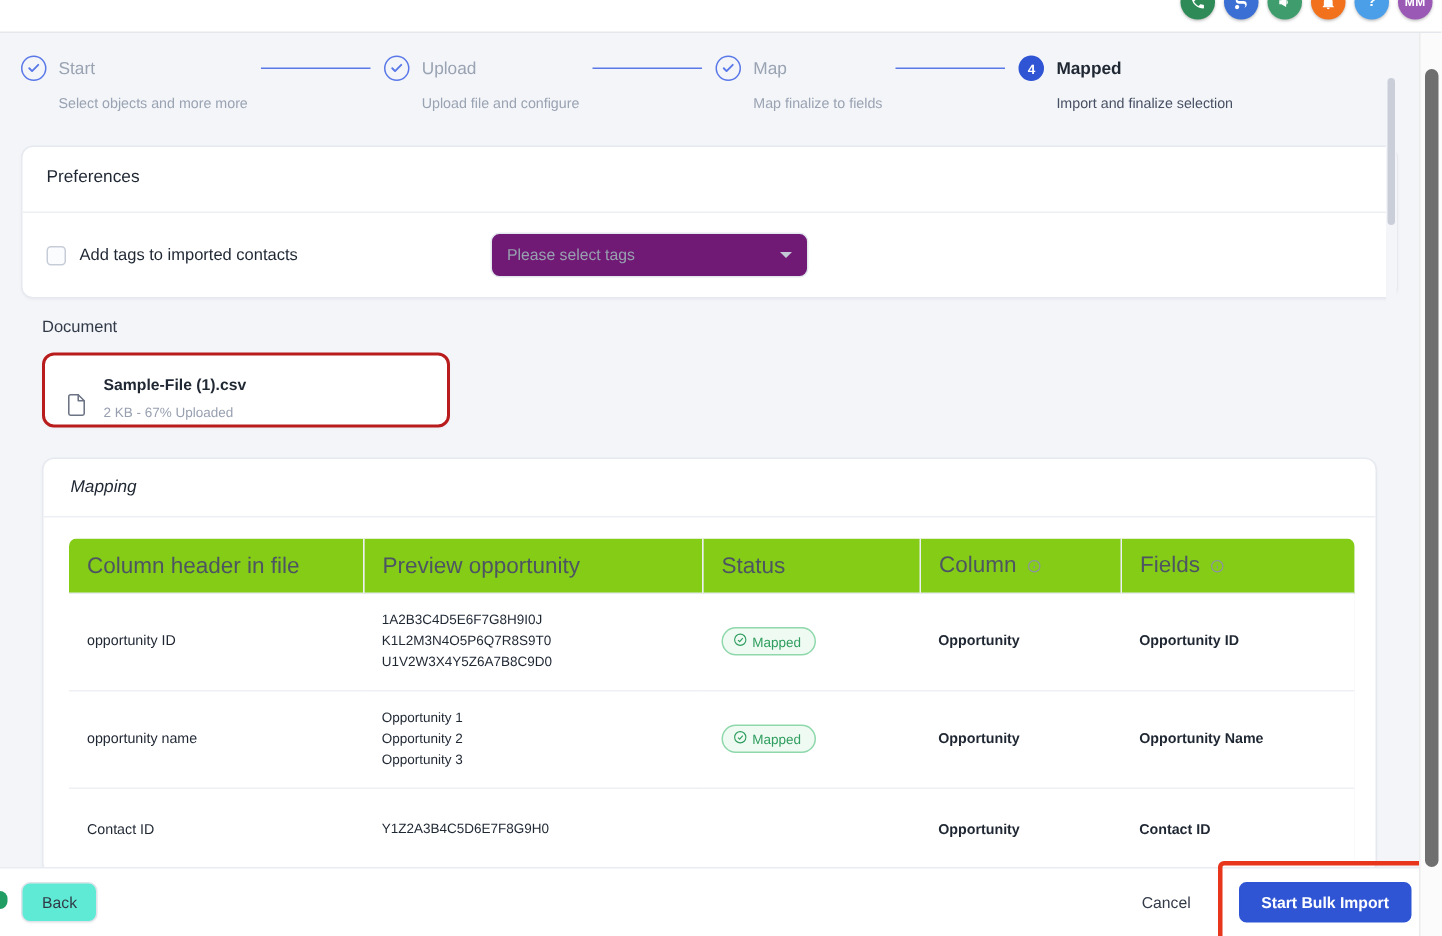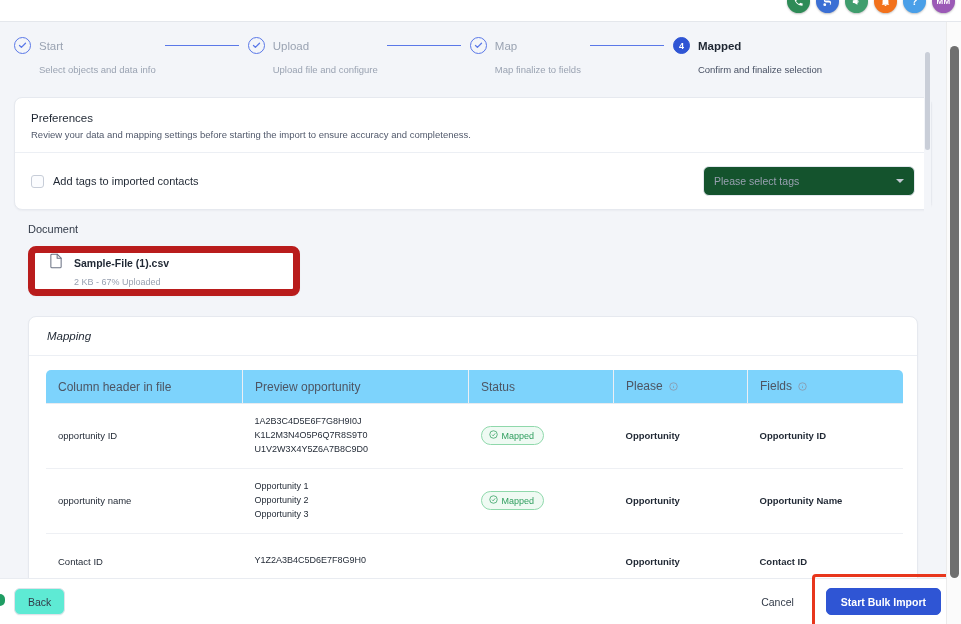--- a/index.html
+++ b/index.html
@@ -78,41 +78,41 @@
   .pref-row {
     display: flex; align-items: center;
     padding: 13px 16px 13px 16px;
   }
   .chk {
     width: 13px; height: 13px; border: 1px solid #c7cdd8; border-radius: 3px;
     background: #fbfcfe; flex: 0 0 auto;
   }
   .chk-label { font-size: 11px; color: #1f2733; margin-left: 9px; }
   .tag-select {
-    margin-left: auto; 
+    margin-left: auto; margin-right: 376px;
     width: 212px; height: 30px;
-    border: 1px solid #e3e7ee; border-radius: 6px; background: #14532d;
+    border: 1px solid #e3e7ee; border-radius: 6px; background: #701a75;
     display: flex; align-items: center; padding: 0 10px;
     font-size: 10.5px; color: #98a0b0;
   }
   .caret {
     margin-left: auto; width: 0; height: 0;
     border-left: 4px solid transparent; border-right: 4px solid transparent;
     border-top: 4.5px solid #c3c9d4;
   }
 
   
   .review-title {
     margin: 18px 0 0 28px; font-size: 15px; font-weight: 700; color: #1f2733;
   }
   .doc-label { margin: 13px 0 0 28px; font-size: 11px; color: #323a48; }
   .doc-card {
     margin: 11px 0 0 28px; width: 272px; height: 50px;
-    border: 7px solid #b91c1c; border-radius: 8px; background: #fff;
-    display: flex; align-items: flex-start; padding: 0 14px;
+    border: 2px solid #b91c1c; border-radius: 8px; background: #fff;
+    display: flex; align-items: flex-end; padding: 0 14px;
     box-shadow: 0 1px 2px rgba(16,24,40,.03);
   }
   .doc-ico { flex: 0 0 auto; margin-right: 11px; }
   .doc-name { font-size: 10.5px; font-weight: 700; color: #1f2733; }
   .doc-meta { font-size: 9px; color: #98a0b0; margin-top: 3px; }
 
   
   .map-card {
     margin: 20px 14px 0 28px; background: #fff;
     border: 1px solid #e6e9ef; border-radius: 8px;
@@ -122,22 +122,22 @@
   .map-head { padding: 13px 18px; border-bottom: 1px solid #eceff4; }
   .map-title { font-size: 11.5px; color: #1f2733; font-style: italic; }
 
   .tbl-wrap { padding: 13px 16px 0 16px; }
   table.map-tbl {
     width: 858px; border-collapse: collapse;
     border: 1px solid #e8ebf0; border-radius: 6px; overflow: hidden;
     table-layout: fixed;
   }
   table.map-tbl thead th {
-    background: #7dd3fc; text-align: left;
-    font-size: 12px; font-weight: 400; color: #4d5563;
+    background: #84cc16; text-align: left;
+    font-size: 15px; font-weight: 400; color: #4d5563;
     padding: 9px 12px; border-bottom: 1px solid #e8ebf0;
     border-right: 1px solid #eceff4;
   }
   table.map-tbl thead th:last-child { border-right: none; }
   table.map-tbl tbody td {
     padding: 11px 12px; font-size: 9.5px; color: #1f2733;
     border-bottom: 1px solid #eef0f4; vertical-align: middle;
   }
   table.map-tbl tbody tr:last-child td { border-bottom: none; }
   .col-a { width: 197px; }
@@ -252,21 +252,21 @@
 
         <div class="step">
           <div class="step-top">
             <div class="step-circle done">
               <svg width="9" height="9" viewBox="0 0 24 24" fill="none" stroke="#5a78e8" stroke-width="3.4" stroke-linecap="round" stroke-linejoin="round">
                   <polyline points="20 6 9 17 4 12"></polyline>
                 </svg>
             </div>
             <div class="step-label done">Start</div>
           </div>
-          <div class="step-sub done">Select objects and data info</div>
+          <div class="step-sub done">Select objects and more more</div>
         </div>
 
         <div class="step-line" style="margin-top:8px"></div>
 
         <div class="step">
           <div class="step-top">
             <div class="step-circle done">
               <svg width="9" height="9" viewBox="0 0 24 24" fill="none" stroke="#5a78e8" stroke-width="3.4" stroke-linecap="round" stroke-linejoin="round">
                   <polyline points="20 6 9 17 4 12"></polyline>
                 </svg>
@@ -292,30 +292,29 @@
 
         <div class="step-line" style="margin-top:8px"></div>
 
         <div class="step" style="margin-right:110px">
           <div class="step-top">
             <div class="step-circle active">
               <span>4</span>
             </div>
             <div class="step-label active">Mapped</div>
           </div>
-          <div class="step-sub active">Confirm and finalize selection</div>
+          <div class="step-sub active">Import and finalize selection</div>
         </div>
 
       </div>
     </div>
 
     <div class="card">
       <div class="pref-head">
         <div class="pref-title">Preferences</div>
-        <div class="pref-desc">Review your data and mapping settings before starting the import to ensure accuracy and completeness.</div>
       </div>
       <div class="pref-row">
         <div class="chk"></div>
         <div class="chk-label">Add tags to imported contacts</div>
         <div class="tag-select">
           <span>Please select tags</span>
           <span class="caret"></span>
         </div>
       </div>
     </div>
@@ -347,21 +346,21 @@
               <th class="col-a">
                 <span>Column header in file</span>
               </th>
               <th class="col-b">
                 <span>Preview opportunity</span>
               </th>
               <th class="col-c">
                 <span>Status</span>
               </th>
               <th class="col-d">
-                <span>Please</span>
+                <span>Column</span>
                 <span class="hdr-ico">
                   <svg width="9" height="9" viewBox="0 0 24 24" fill="none" stroke="#8b93a3" stroke-width="2">
                     <circle cx="12" cy="12" r="10"></circle>
                       <line x1="12" y1="16" x2="12" y2="11"></line>
                     <circle cx="12" cy="8" r="0.9" fill="#8b93a3" stroke="none"></circle>
                   </svg>
                 </span>
               </th>
               <th class="col-e">
                 <span>Fields</span>

